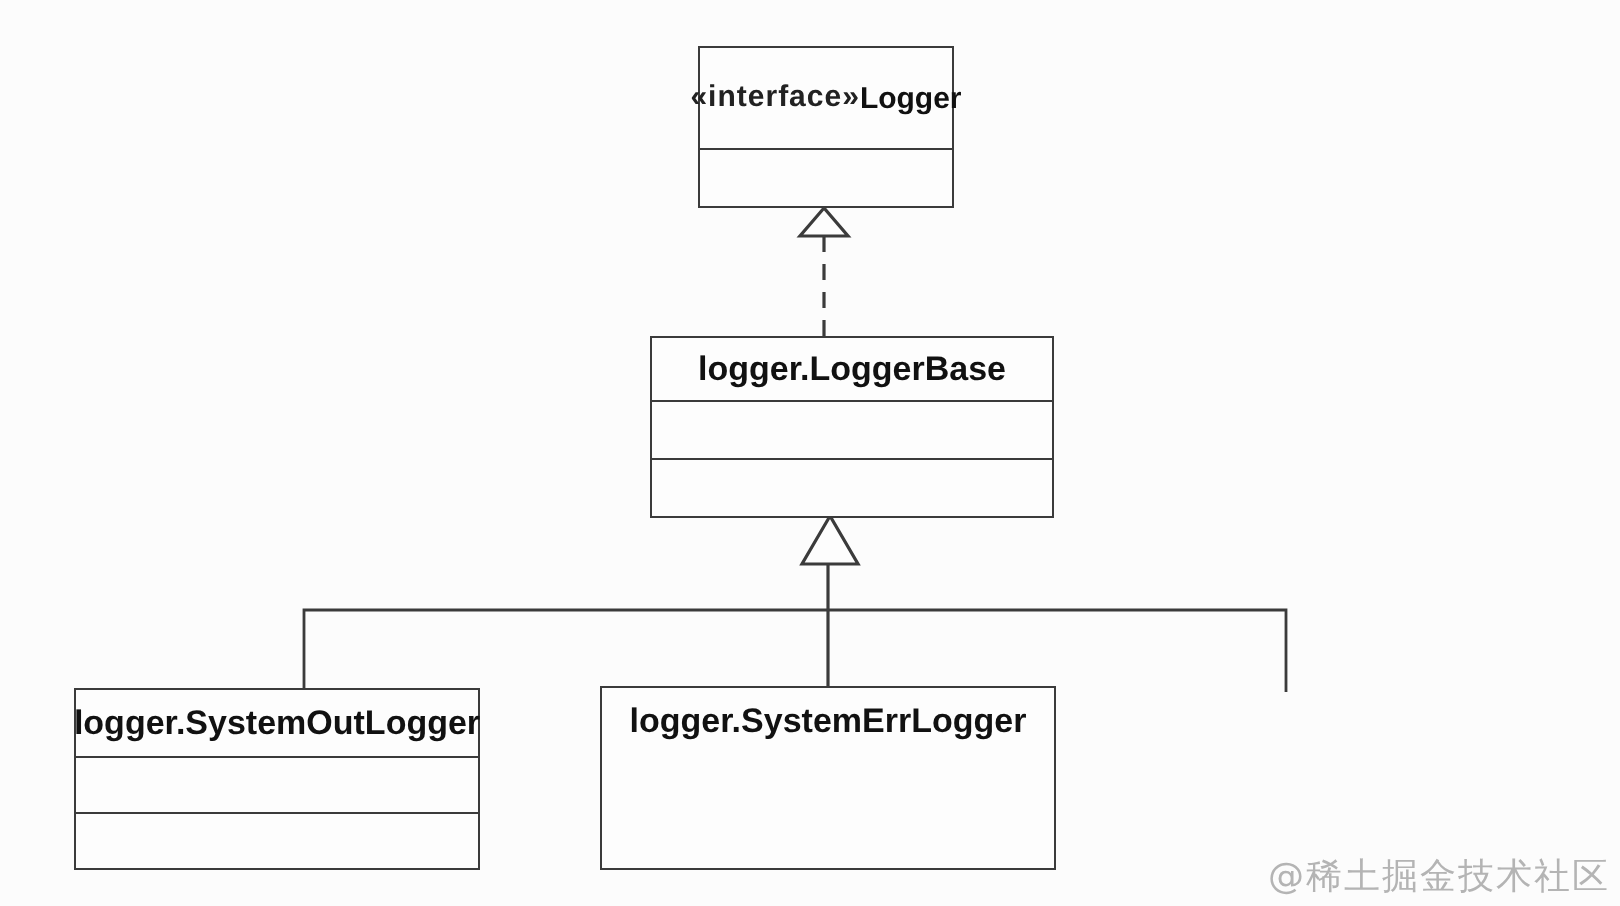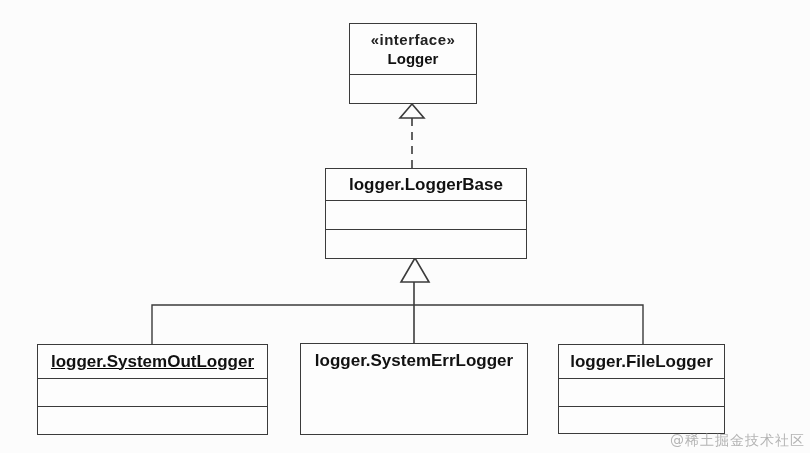--- a/index.html
+++ b/index.html
@@ -31,21 +31,21 @@
     z-index: 2;
   }
   .compartment {
     box-sizing: border-box;
   }
   .compartment + .compartment {
     border-top: 1.6px solid #3b3b3b;
   }
   .title-compartment {
     display: flex;
-    flex-direction: column;
+    flex-direction: row;
     align-items: center;
     justify-content: center;
     color: #161616;
   }
   .empty-compartment { flex: 1; }
   .stereotype {
     font-size: 15px;
     font-weight: 600;
     letter-spacing: 0.5px;
     color: #222;
@@ -60,28 +60,28 @@
   .box-interface { left: 349px; top: 23px; width: 128px; height: 81px; }
   .box-interface .title-compartment { height: 50px; }
   .box-interface .class-name { font-size: 15px; }
   
   .box-base { left: 325px; top: 168px; width: 202px; height: 91px; }
   .box-base .title-compartment { height: 31px; }
   .box-base .class-name { font-size: 17px; }
   
   .box-sub .title-compartment { height: 33px; }
   .box-sub .class-name { font-size: 17px; }
-  .box-out  { left: 37px;  top: 344px; width: 231px; height: 91px; text-decoration: underline; }
+  .box-out  { left: 37px;  top: 344px; width: 203px; height: 91px; }
   .box-err  { left: 300px; top: 343px; width: 228px; height: 92px; align-items: center; }
   .box-file { left: 558px; top: 344px; width: 167px; height: 90px; }
   .watermark {
     position: absolute;
     right: 5px;
     bottom: 3px;
-    font-size: 14px;
+    font-size: 18px;
     color: #b4b4b4;
     z-index: 3;
     font-family: "DejaVu Sans", "Liberation Sans", sans-serif;
     letter-spacing: 1px;
   }
 </style>
 </head>
 <body>
 
 <div class="canvas">
@@ -121,23 +121,16 @@
   </div>
 
   <div class="uml-box box-sub box-err">
     <div class="compartment title-compartment">
       <div class="class-name">logger.SystemErrLogger</div>
     </div>
     <div class="compartment empty-compartment"></div>
     <div class="compartment empty-compartment"></div>
   </div>
 
-  <div class="uml-box box-sub box-file">
-    <div class="compartment title-compartment">
-      <div class="class-name">logger.FileLogger</div>
-    </div>
-    <div class="compartment empty-compartment"></div>
-    <div class="compartment empty-compartment"></div>
-  </div>
 
   <div class="watermark">@稀土掘金技术社区</div>
 
 </div>
 
 </body></html>

